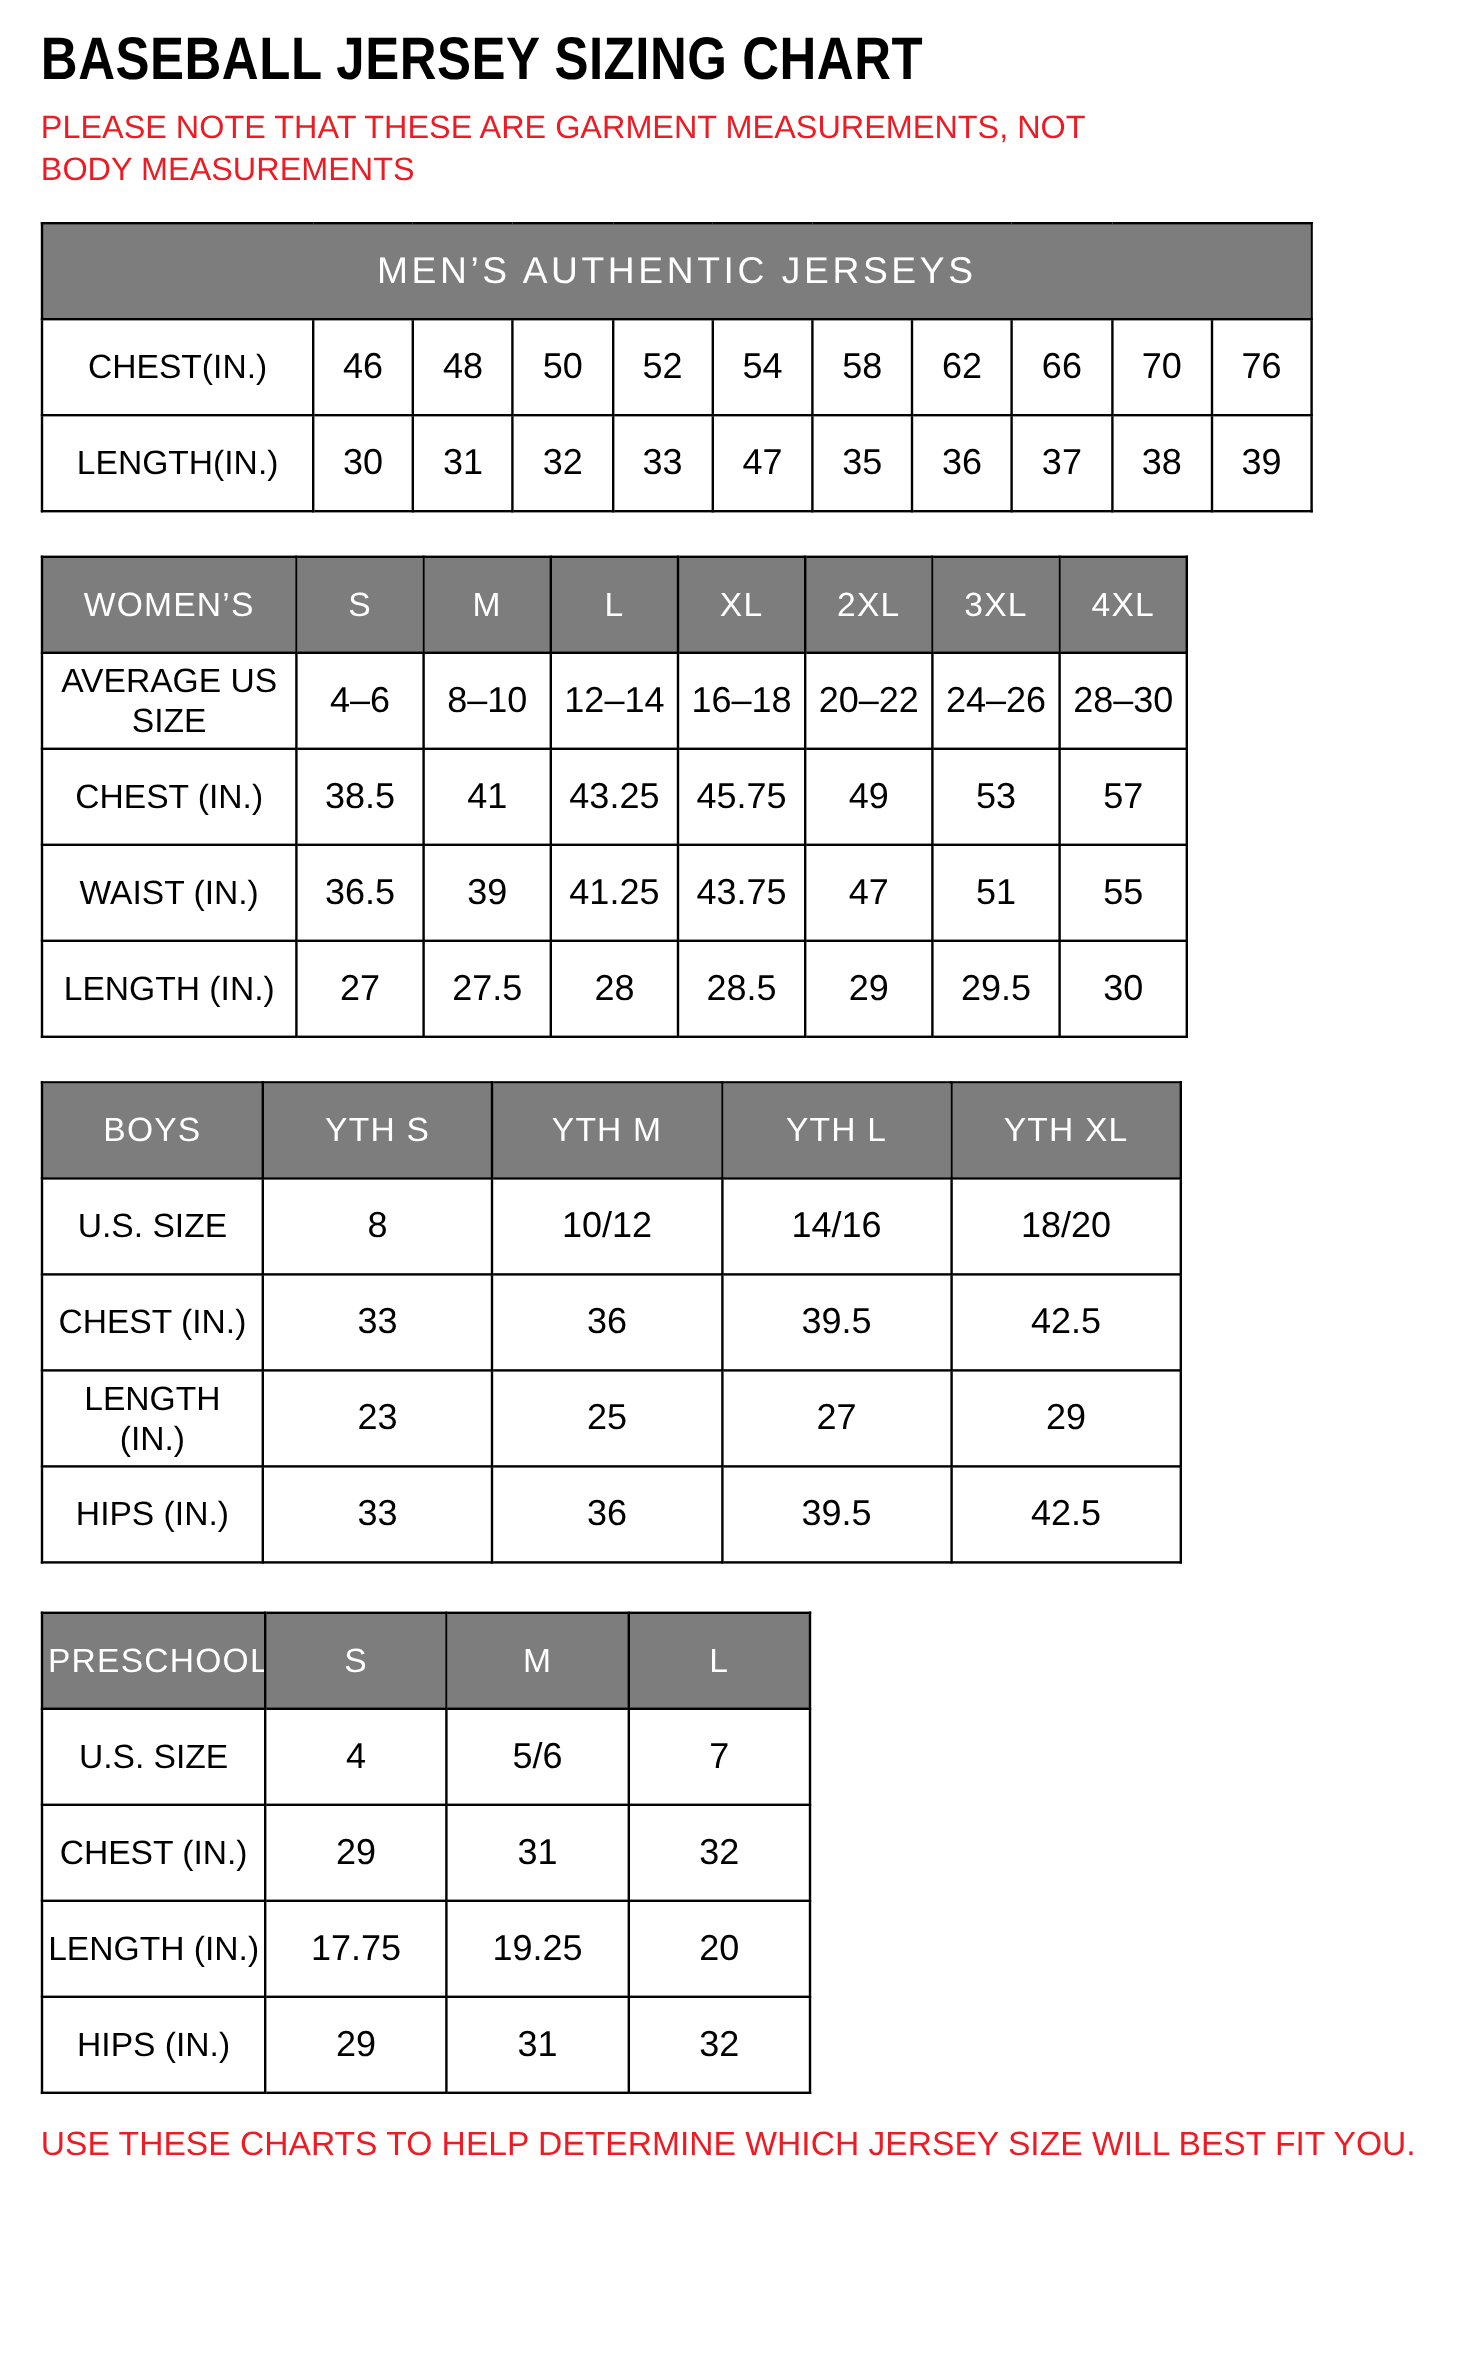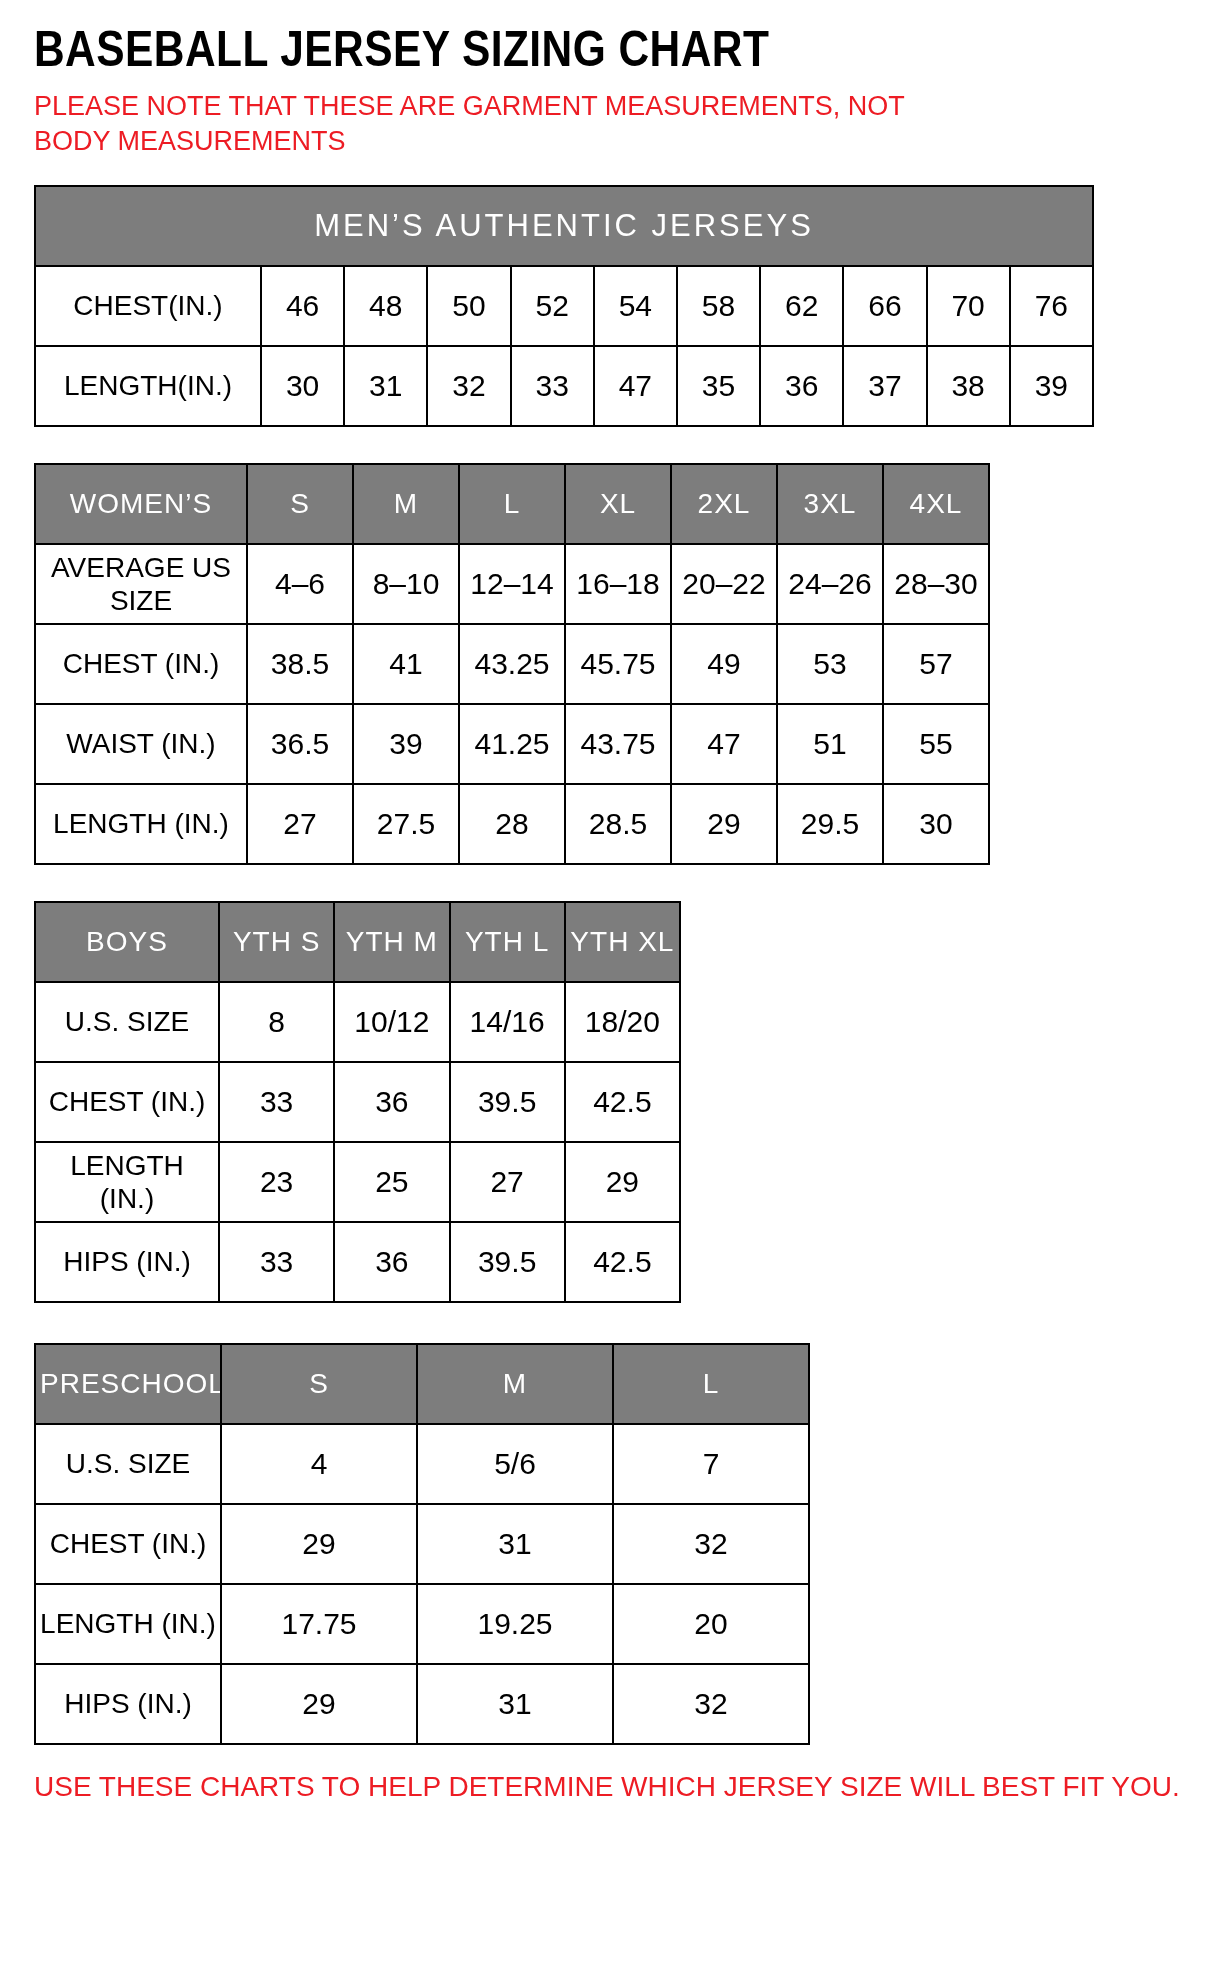--- a/index.html
+++ b/index.html
@@ -54,22 +54,22 @@
   }
   .tbl th.table-title {
     font-size: 31px;
     letter-spacing: 3px;
     background: var(--header-gray, #7d7d7d);
     color: var(--header-text, #ffffff);
   }
 
   table.mens      { width: 1060px; margin-top: 26px; }
   table.womens    { width: 956px;  margin-top: 36px; }
-  table.boys      { width: 647px;  margin-top: 36px; }
-  table.preschool { width: 776px;  margin-top: 40px; }
+  table.boys      { width: 951px;  margin-top: 36px; }
+  table.preschool { width: 642px;  margin-top: 40px; }
 
   .mens      col.c-label { width: 226px; }
   .womens    col.c-label { width: 212px; }
   .boys      col.c-label { width: 184px; }
   .preschool col.c-label { width: 186px; }
 
   .footer {
     color: var(--note-red, #ed1c24);
     font-size: 28px;
     margin-top: 26px;

